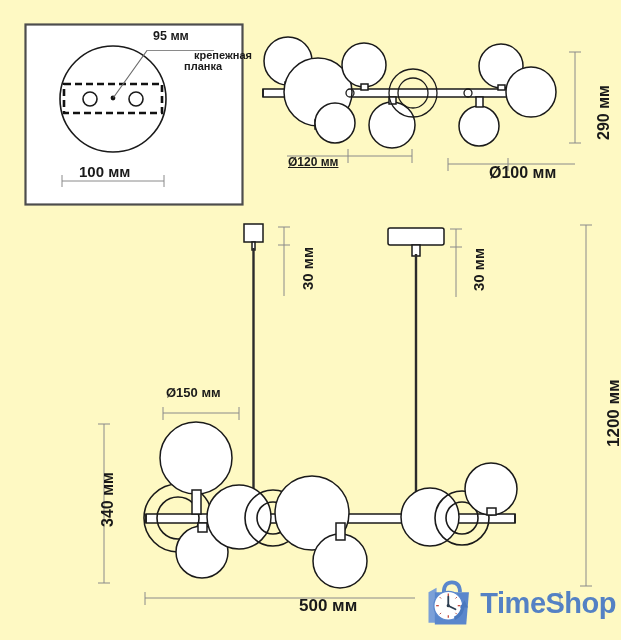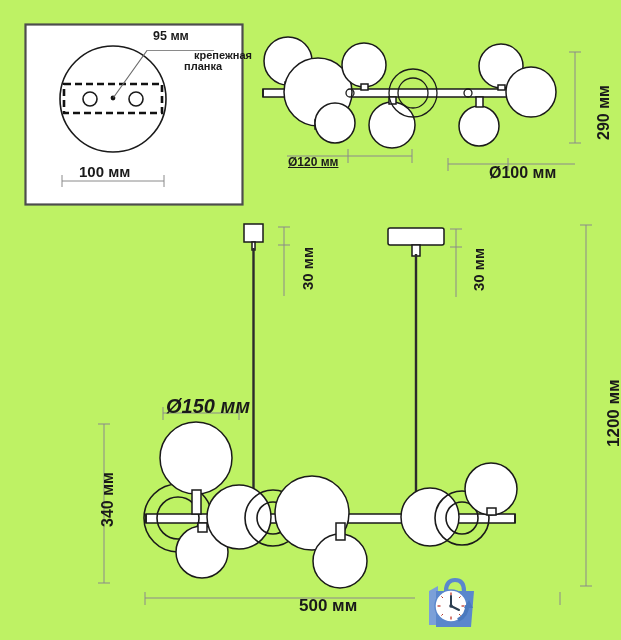--- a/index.html
+++ b/index.html
@@ -8,21 +8,21 @@
     background: #ffffff;
   }
   body {
     font-family: "Liberation Sans", sans-serif;
     color: #1a1a1a;
   }
   #stage {
     position: relative;
     width: 621px;
     height: 640px;
-    background: #bef264;
+    background: #fef9c3;
     overflow: hidden;
   }
   #stage svg.layer {
     position: absolute;
     left: 0;
     top: 0;
     width: 621px;
     height: 640px;
   }
   .lbl {
@@ -221,21 +221,21 @@
 
   <div class="lbl rot90" style="left:596px; top:140px; font-size:16px;">290 мм</div>
   <div class="lbl" style="left:288px; top:156px; font-size:12px;text-decoration:underline;">Ø120 мм</div>
   <div class="lbl" style="left:489px; top:165px; font-size:16px;">Ø100 мм</div>
 
   <div class="lbl rot90" style="left:300px; top:290px; font-size:15px;">30 мм</div>
   <div class="lbl rot90" style="left:471px; top:291px; font-size:15px;">30 мм</div>
 
   <div class="lbl rot90" style="left:605px; top:447px; font-size:17px;">1200 мм</div>
   <div class="lbl rot90" style="left:100px; top:527px; font-size:16px;">340 мм</div>
-  <div class="lbl" style="left:166px; top:396px; font-size:20px;font-style:italic;">Ø150 мм</div>
+  <div class="lbl" style="left:166px; top:386px; font-size:13px;">Ø150 мм</div>
   <div class="lbl" style="left:299px; top:597px; font-size:17px;">500 мм</div>
 
   <div class="logo-wrap">
     <svg width="56" height="56" viewBox="0 0 56 56">
 
       <path d="M5,16 L14,11 L14,50 L5,50 Z" fill="#7ba0d8"></path>
 
       <path d="M12,16 L50,16 L47,52 L12,52 Z" fill="#5a87cc"></path>
 
       <path d="M22,16 C22,8 26,5 31,5 C36,5 40,8 40,16" fill="none" stroke="#5a87cc" stroke-width="4.2"></path>
@@ -255,15 +255,16 @@
         <line x1="17.4" y1="21.4" x2="19" y2="23"></line>
       </g>
 
       <line x1="27" y1="31" x2="27" y2="21" stroke="#2c3e50" stroke-width="2" stroke-linecap="round"></line>
       <line x1="27" y1="31" x2="35" y2="35" stroke="#2c3e50" stroke-width="2" stroke-linecap="round"></line>
       <circle cx="27" cy="31" r="1.8" fill="#2c3e50"></circle>
 
       <path d="M43,30 A15,15 0 0 1 34,45" fill="none" stroke="#4a79be" stroke-width="4"></path>
       <path d="M45,25 L49,33 L40,33 Z" fill="#4a79be"></path>
     </svg>
+    <span class="logo-text">TimeShop</span>
   </div>
 
 </div>
 
 </body></html>

